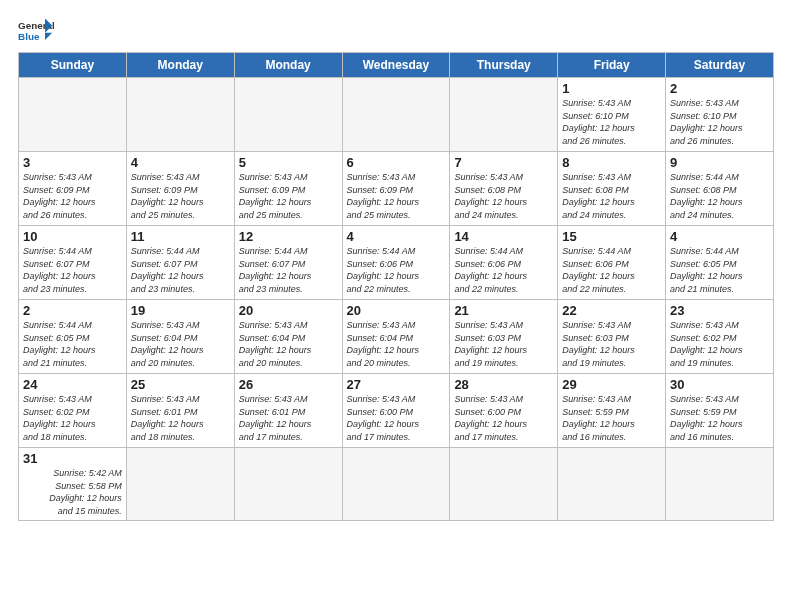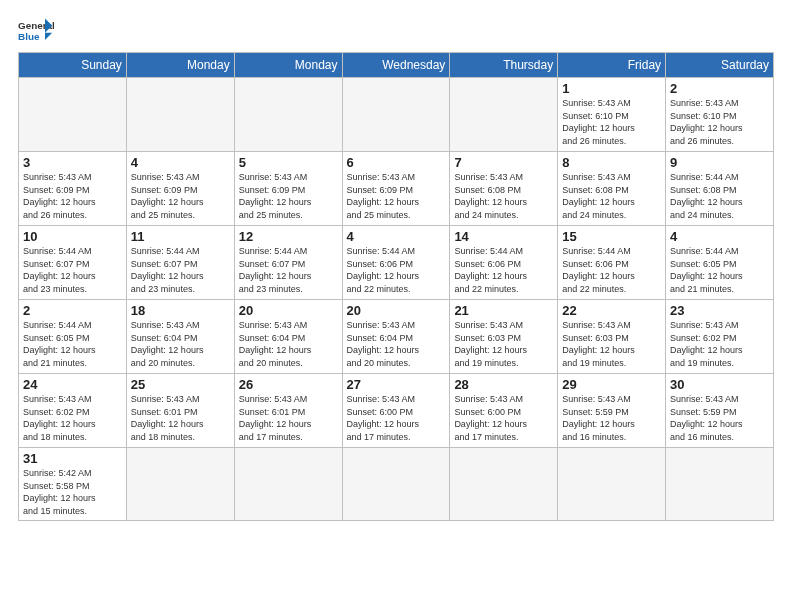--- a/index.html
+++ b/index.html
@@ -44,23 +44,23 @@
     }
     table {
       width: 100%;
       border-collapse: collapse;
       table-layout: fixed;
     }
     thead tr th {
       background-color: #2e6db4;
       color: #fff;
       font-size: 12px;
-      font-weight: normal;
+      font-weight: bold;
       padding: 5px 4px;
-      text-align: right;
+      text-align: center;
       border: 1px solid #c0c0c0;
     }
     tbody tr td {
       border: 1px solid #c0c0c0;
       vertical-align: top;
       padding: 3px 4px;
       font-size: 9.5px;
       color: #222;
       height: 74px;
       background: #fff;
@@ -71,20 +71,21 @@
     .day-num {
       font-size: 13px;
       font-weight: bold;
       display: block;
       margin-bottom: 1px;
     }
     .day-info {
       font-size: 9px;
       color: #333;
       line-height: 1.4;
+      font-style: italic;
     }
     .empty-cell {
       background: #f5f5f5;
     }
   </style>
 </head>
 <body>
 
 <div class="page">
   <div class="header">
@@ -239,21 +240,21 @@
         </tr>
         <tr>
           <td>
             <span class="day-num">2</span>
             <div class="day-info" style="white-space: pre-line;">Sunrise: 5:44 AM
 Sunset: 6:05 PM
 Daylight: 12 hours
 and 21 minutes.</div>
           </td>
           <td>
-            <span class="day-num">18</span>
+            <span class="day-num">19</span>
             <div class="day-info" style="white-space: pre-line;">Sunrise: 5:43 AM
 Sunset: 6:04 PM
 Daylight: 12 hours
 and 20 minutes.</div>
           </td>
           <td>
             <span class="day-num">20</span>
             <div class="day-info" style="white-space: pre-line;">Sunrise: 5:43 AM
 Sunset: 6:04 PM
 Daylight: 12 hours
@@ -335,21 +336,21 @@
             <span class="day-num">30</span>
             <div class="day-info" style="white-space: pre-line;">Sunrise: 5:43 AM
 Sunset: 5:59 PM
 Daylight: 12 hours
 and 16 minutes.</div>
           </td>
         </tr>
         <tr>
           <td>
             <span class="day-num">31</span>
-            <div class="day-info" style="white-space: pre-line;">Sunrise: 5:42 AM
+            <div class="day-info" style="white-space: pre-line; text-align: right;">Sunrise: 5:42 AM
 Sunset: 5:58 PM
 Daylight: 12 hours
 and 15 minutes.</div>
           </td>
           <td class="empty-cell"></td>
           <td class="empty-cell"></td>
           <td class="empty-cell"></td>
           <td class="empty-cell"></td>
           <td class="empty-cell"></td>
           <td class="empty-cell"></td>

